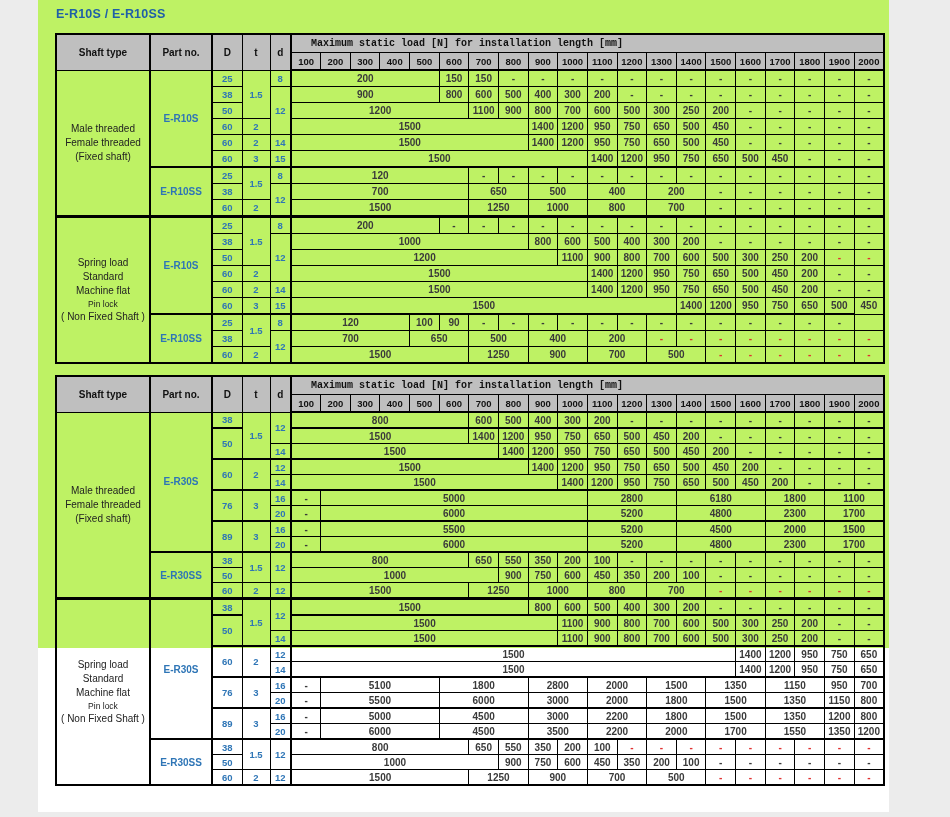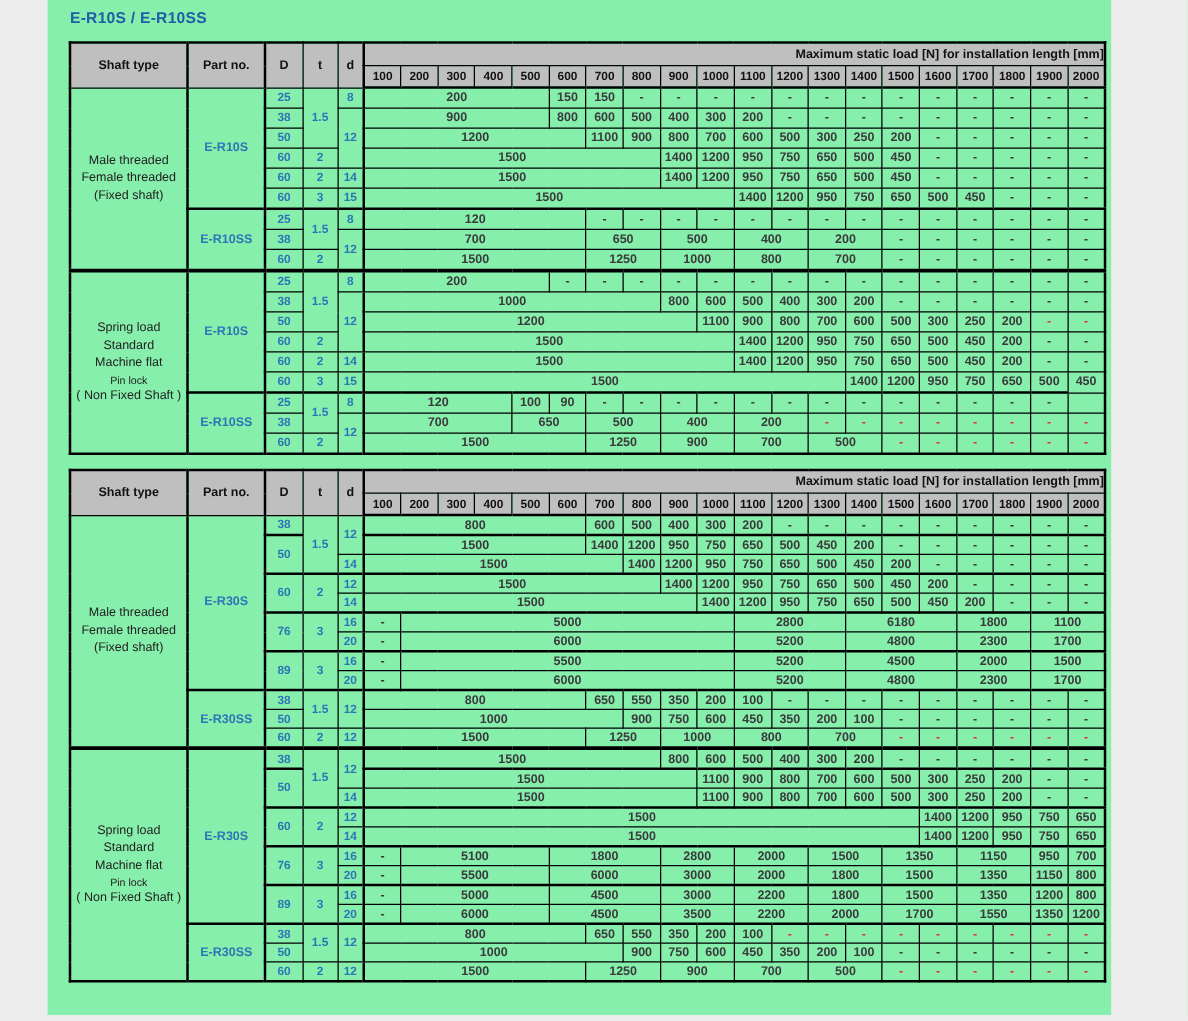--- a/index.html
+++ b/index.html
@@ -6,43 +6,43 @@
   body{
     width:950px;height:817px;position:relative;overflow:hidden;
     background:#ffffff;
     font-family:"Liberation Sans","DejaVu Sans",sans-serif;
   }
   .margin-strip{position:absolute;background:#ececec;}
   #margin-left{left:0;top:0;width:38px;height:817px;}
   #margin-right{left:889px;top:0;width:61px;height:817px;}
   #margin-bottom{left:0;top:812px;width:950px;height:5px;}
   .content{
-    position:absolute;left:38px;top:0;width:851px;height:812px;
-    background:#86efac;box-sizing:border-box;padding:6px 0 0 17px;
+    position:absolute;left:38px;top:0;width:851px;height:648px;
+    background:#bef264;box-sizing:border-box;padding:6px 0 0 17px;
   }
   .doc-title{
     color:#1f5fa8;font-weight:bold;font-size:12.5px;letter-spacing:.2px;
     margin:0 0 0 1px;height:16px;line-height:16px;
   }
   .tbl-wrap{margin-top:11px;}
   #tbl2-title{margin-top:30px;}
   table.ltab{
     border-collapse:collapse;table-layout:fixed;width:828px;
     border:2.5px solid #000;
   }
   .ltab th,.ltab td{
     border:1px solid #000;padding:0;text-align:center;vertical-align:middle;
     overflow:hidden;white-space:nowrap;
   }
   .ltab thead th{
     background:#bfbfbf;color:#111;font-weight:bold;font-size:10px;
   }
   .ltab thead tr.hdr1 th{height:17px;}
   .ltab thead tr.hdr2 th{height:16px;font-size:9.5px;border-bottom-width:2.5px;}
-  th.loadhdr{text-align:right;padding-left:0;font-size:10.5px;}
+  th.loadhdr{text-align:left;padding-left:19px;font-size:10.5px;font-family:Liberation Mono, monospace;}
   .t1 tbody td{height:15px;}
   .t2 tbody td{height:14px;}
   tbody td{font-size:10px;font-weight:bold;color:#3a3a3a;}
   td.shaft{font-weight:normal;color:#222;font-size:10px;line-height:14px;}
   td.shaft .ln{display:block;}
   td.shaft .ln.small{font-size:8.5px;line-height:12px;}
   td.part{color:#2e75b6;font-weight:bold;font-size:10px;}
   td.dtd{color:#2e75b6;font-weight:bold;font-size:9.5px;}
   td.dash{color:#3a3a3a;}
   td.rd{color:#e03030;}

